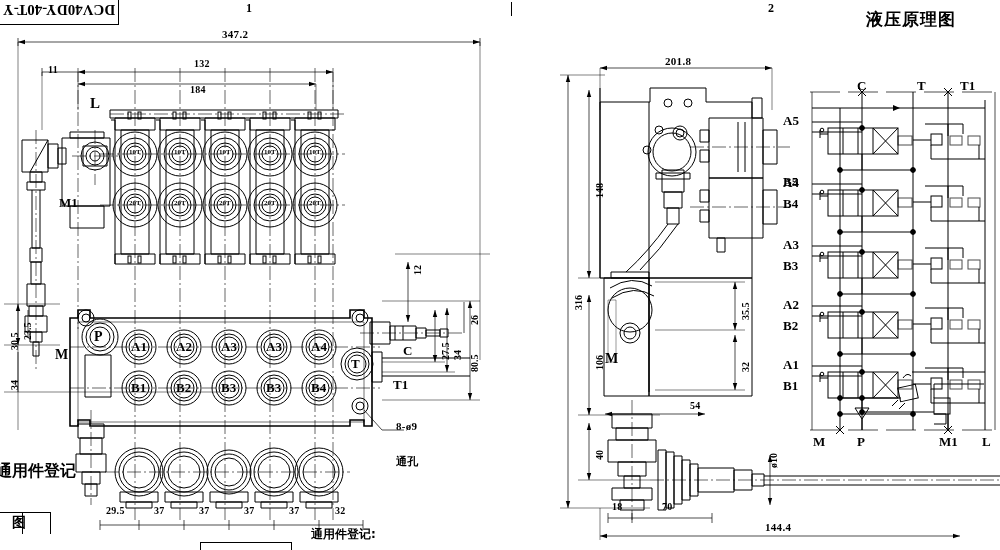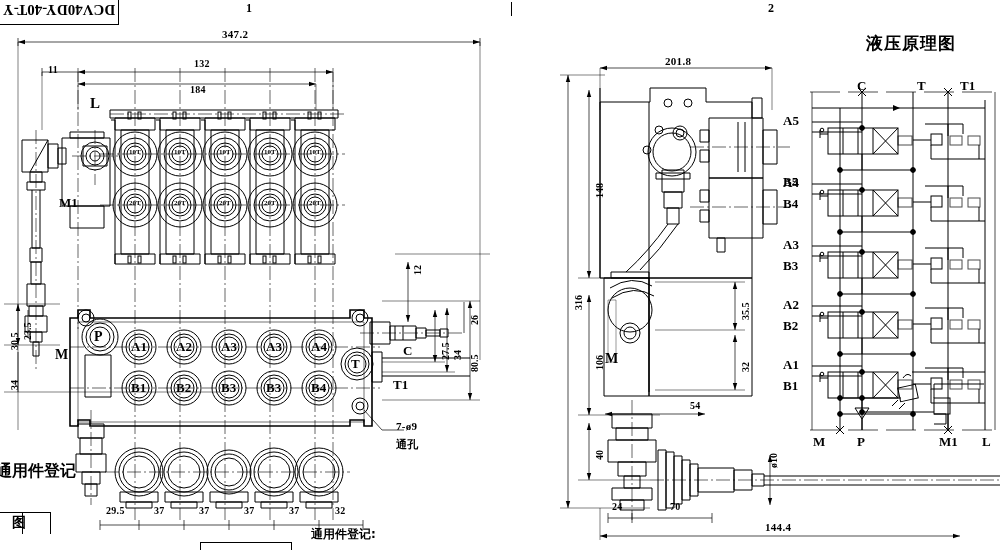--- a/index.html
+++ b/index.html
@@ -46,21 +46,21 @@
   <div class="txt cn" style="left:-4px;top:463px;font-size:16px;">通用件登记</div>
   <div class="abs" style="left:-10px;top:512px;width:60px;height:22px;border-top:1.5px solid #000;">
     <div class="txt cn" style="left:-6px;top:2px;font-size:14px;">描　图</div>
   </div>
   <div class="ln vl" style="left:22px;top:512px;height:22px;"></div>
   <div class="ln vl" style="left:50px;top:512px;height:22px;"></div>
 
   <div class="txt cn" style="left:311px;top:528px;font-size:12px;">通用件登记:</div>
   <div class="abs" style="left:200px;top:542px;width:90px;height:20px;border:1px solid #000;"></div>
 
-  <div class="txt cn" style="left:866px;top:11px;font-size:17px;letter-spacing:1px;margin-top:24px;">液压原理图</div>
+  <div class="txt cn" style="left:866px;top:11px;font-size:17px;letter-spacing:1px;">液压原理图</div>
 
   <svg width="1000" height="550">
     <g>
 
       <g class="dim">
         <line x1="18" y1="42" x2="480" y2="42"></line>
         <line x1="18" y1="38" x2="18" y2="46"></line>
         <line x1="480" y1="38" x2="480" y2="46"></line>
         <path d="M18 42 l7 -2.2 v4.4 z" fill="#000" stroke="none"></path>
         <path d="M480 42 l-7 -2.2 v4.4 z" fill="#000" stroke="none"></path>
@@ -464,22 +464,22 @@
   <div class="vtxt" style="left:469px;top:372px;">80.5</div>
   <div class="vtxt" style="left:452px;top:360px;">34</div>
   <div class="vtxt" style="left:440px;top:360px;">27.5</div>
   <div class="vtxt" style="left:469px;top:325px;">26</div>
   <div class="vtxt" style="left:412px;top:275px;">12</div>
 
   <div class="vtxt" style="left:22px;top:340px;">23.5</div>
   <div class="vtxt" style="left:9px;top:350px;">30.5</div>
   <div class="vtxt" style="left:9px;top:390px;">34</div>
 
-  <div class="dimtxt" style="left:396px;top:420px;font-size:11px;">7-ø9</div>
-  <div class="dimtxt cn" style="left:396px;top:437px;font-size:11px;">通孔</div>
+  <div class="dimtxt" style="left:396px;top:420px;font-size:11px;">8-ø9</div>
+  <div class="dimtxt cn" style="left:396px;top:454px;font-size:11px;">通孔</div>
 
   <div class="dimtxt" style="left:106px;top:505px;">29.5</div>
   <div class="dimtxt" style="left:154px;top:505px;">37</div>
   <div class="dimtxt" style="left:199px;top:505px;">37</div>
   <div class="dimtxt" style="left:244px;top:505px;">37</div>
   <div class="dimtxt" style="left:289px;top:505px;">37</div>
   <div class="dimtxt" style="left:335px;top:505px;">32</div>
 
   <svg width="1000" height="550">
     <g>
@@ -622,22 +622,22 @@
 
   <div class="dimtxt" style="left:665px;top:55px;font-size:11px;">201.8</div>
   <div class="vtxt" style="left:594px;top:198px;">148</div>
   <div class="vtxt" style="left:573px;top:310px;">316</div>
   <div class="vtxt" style="left:594px;top:370px;">106</div>
   <div class="vtxt" style="left:594px;top:460px;">40</div>
   <div class="vtxt" style="left:740px;top:320px;">35.5</div>
   <div class="vtxt" style="left:740px;top:372px;">32</div>
   <div class="dimtxt" style="left:690px;top:400px;">54</div>
   <div class="vtxt" style="left:768px;top:468px;">ø10</div>
-  <div class="dimtxt" style="left:612px;top:501px;">24</div>
-  <div class="dimtxt" style="left:662px;top:501px;margin-left:8px;">70</div>
+  <div class="dimtxt" style="left:612px;top:501px;">18</div>
+  <div class="dimtxt" style="left:662px;top:501px;">70</div>
   <div class="dimtxt" style="left:765px;top:521px;font-size:11px;">144.4</div>
   <div class="txt" style="left:605px;top:352px;font-size:14px;">M</div>
 
   <svg width="1000" height="550">
     <g stroke="#000" fill="none">
 
       <line x1="810" y1="92" x2="995" y2="92" class="sth" stroke-dasharray="30 8"></line>
       <line x1="810" y1="430" x2="995" y2="430" class="sth" stroke-dasharray="30 8"></line>
       <line x1="812" y1="92" x2="812" y2="430" class="sth"></line>
       <line x1="995" y1="92" x2="995" y2="430" class="sth"></line>

